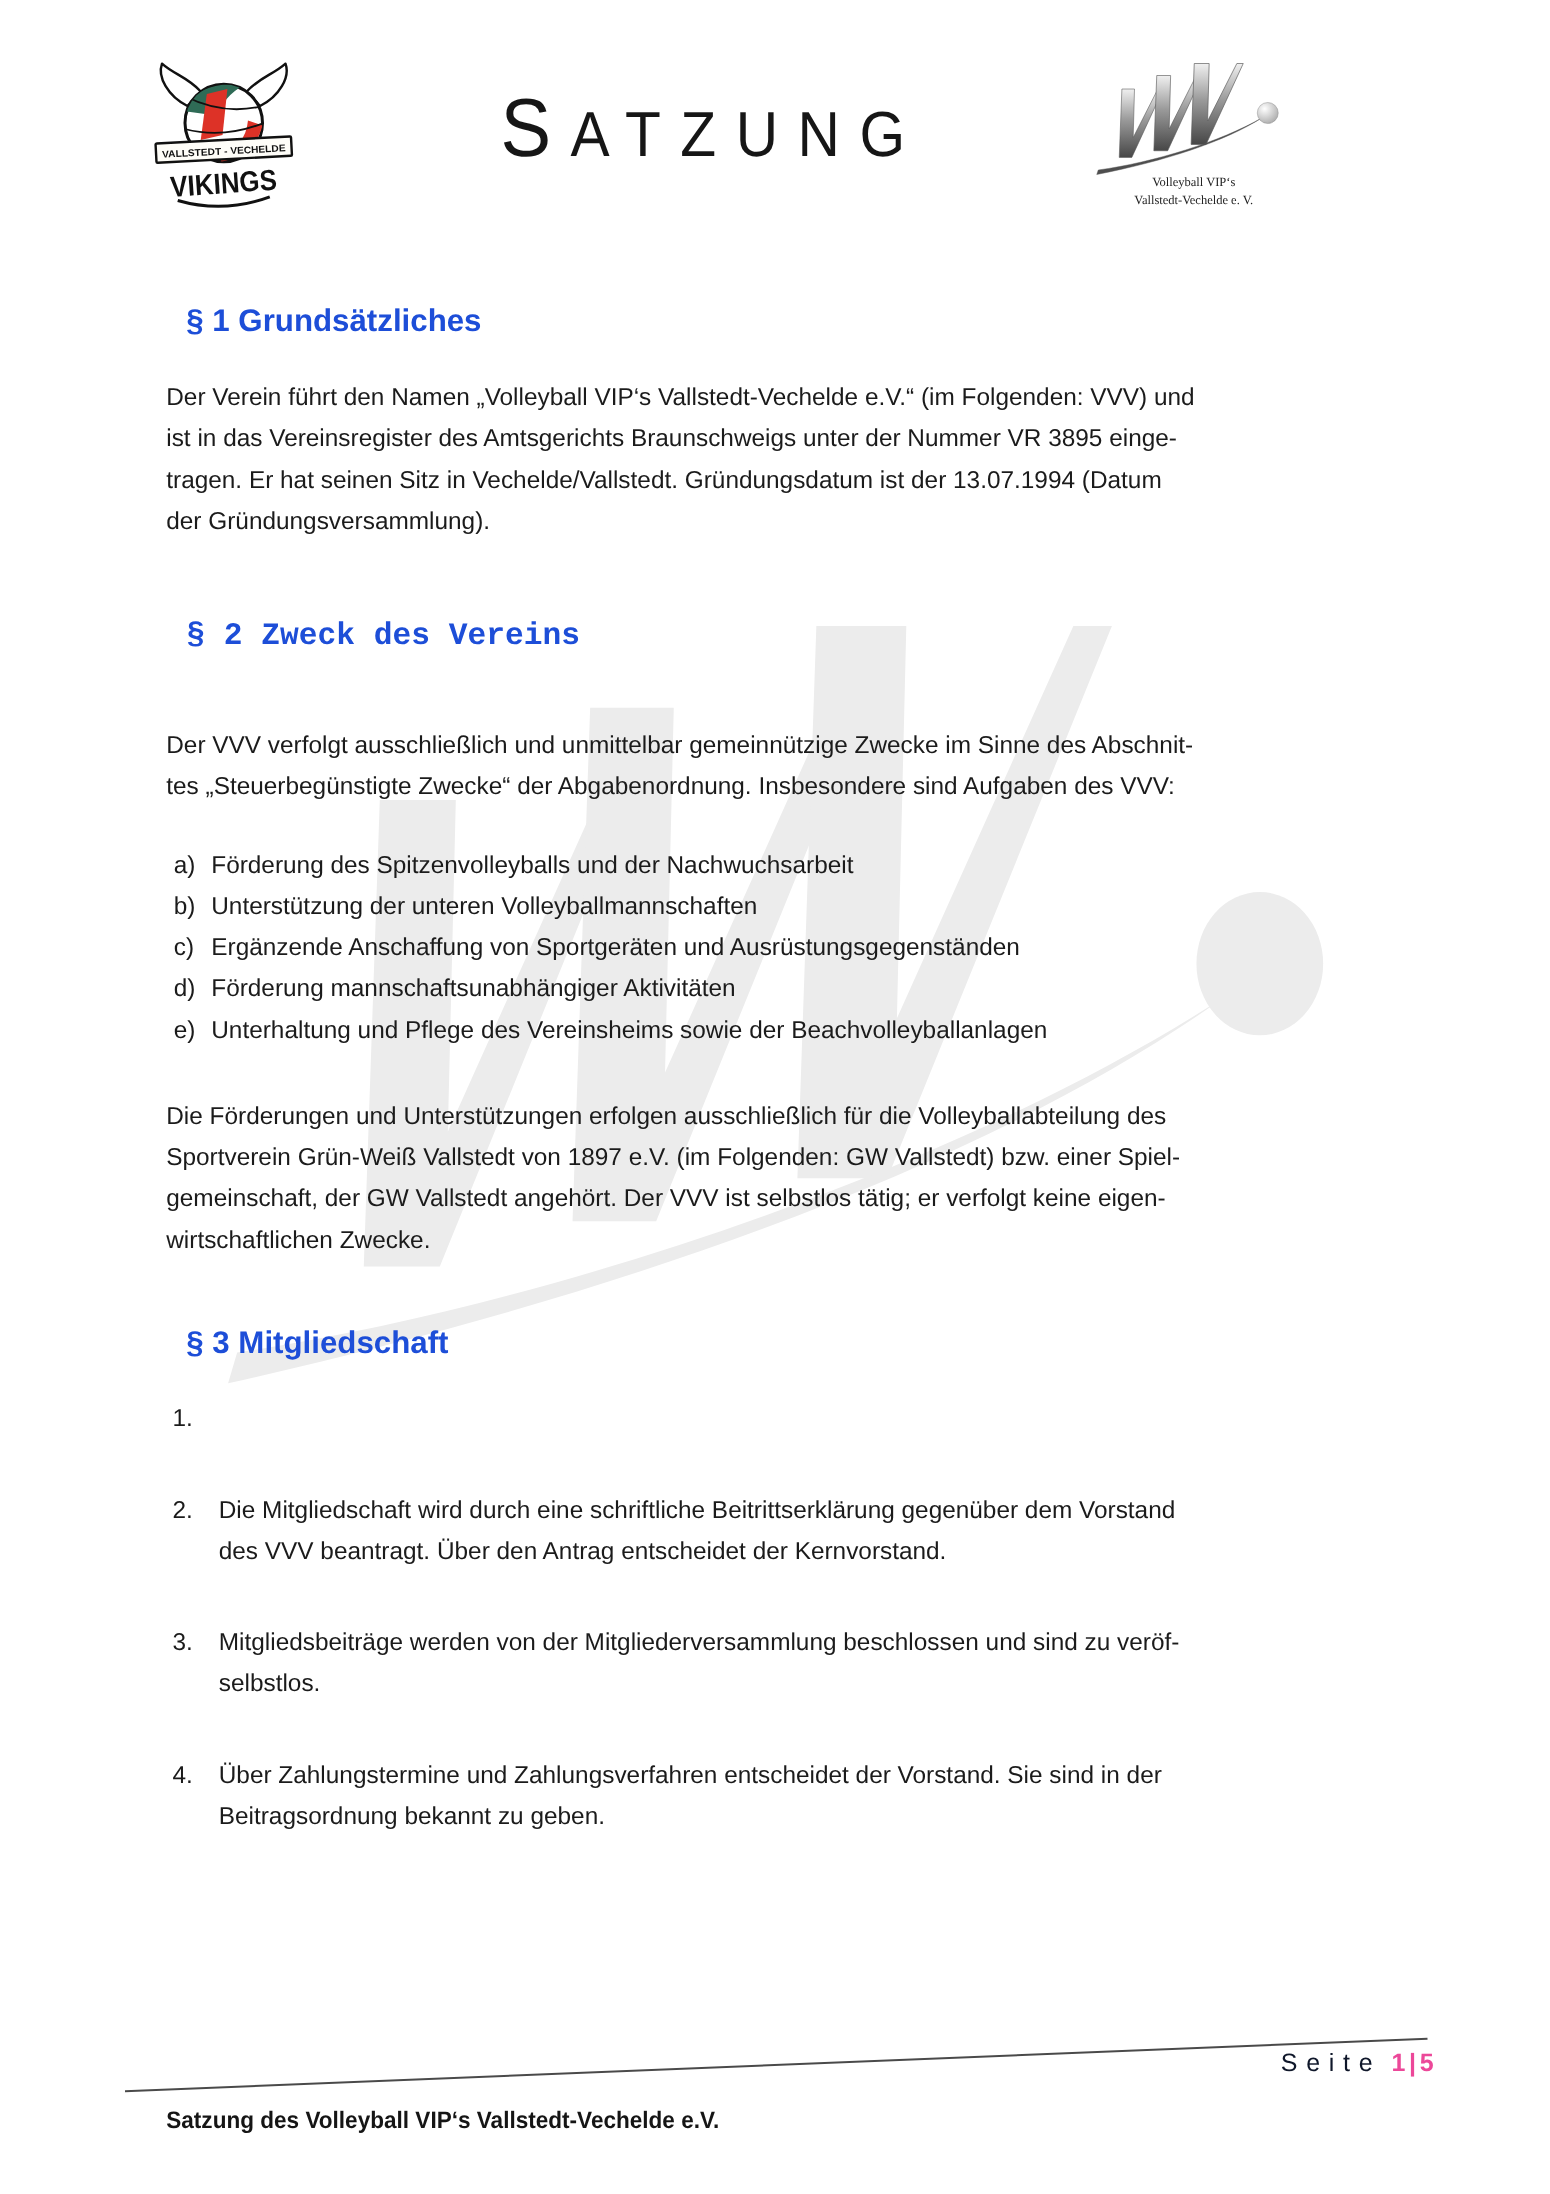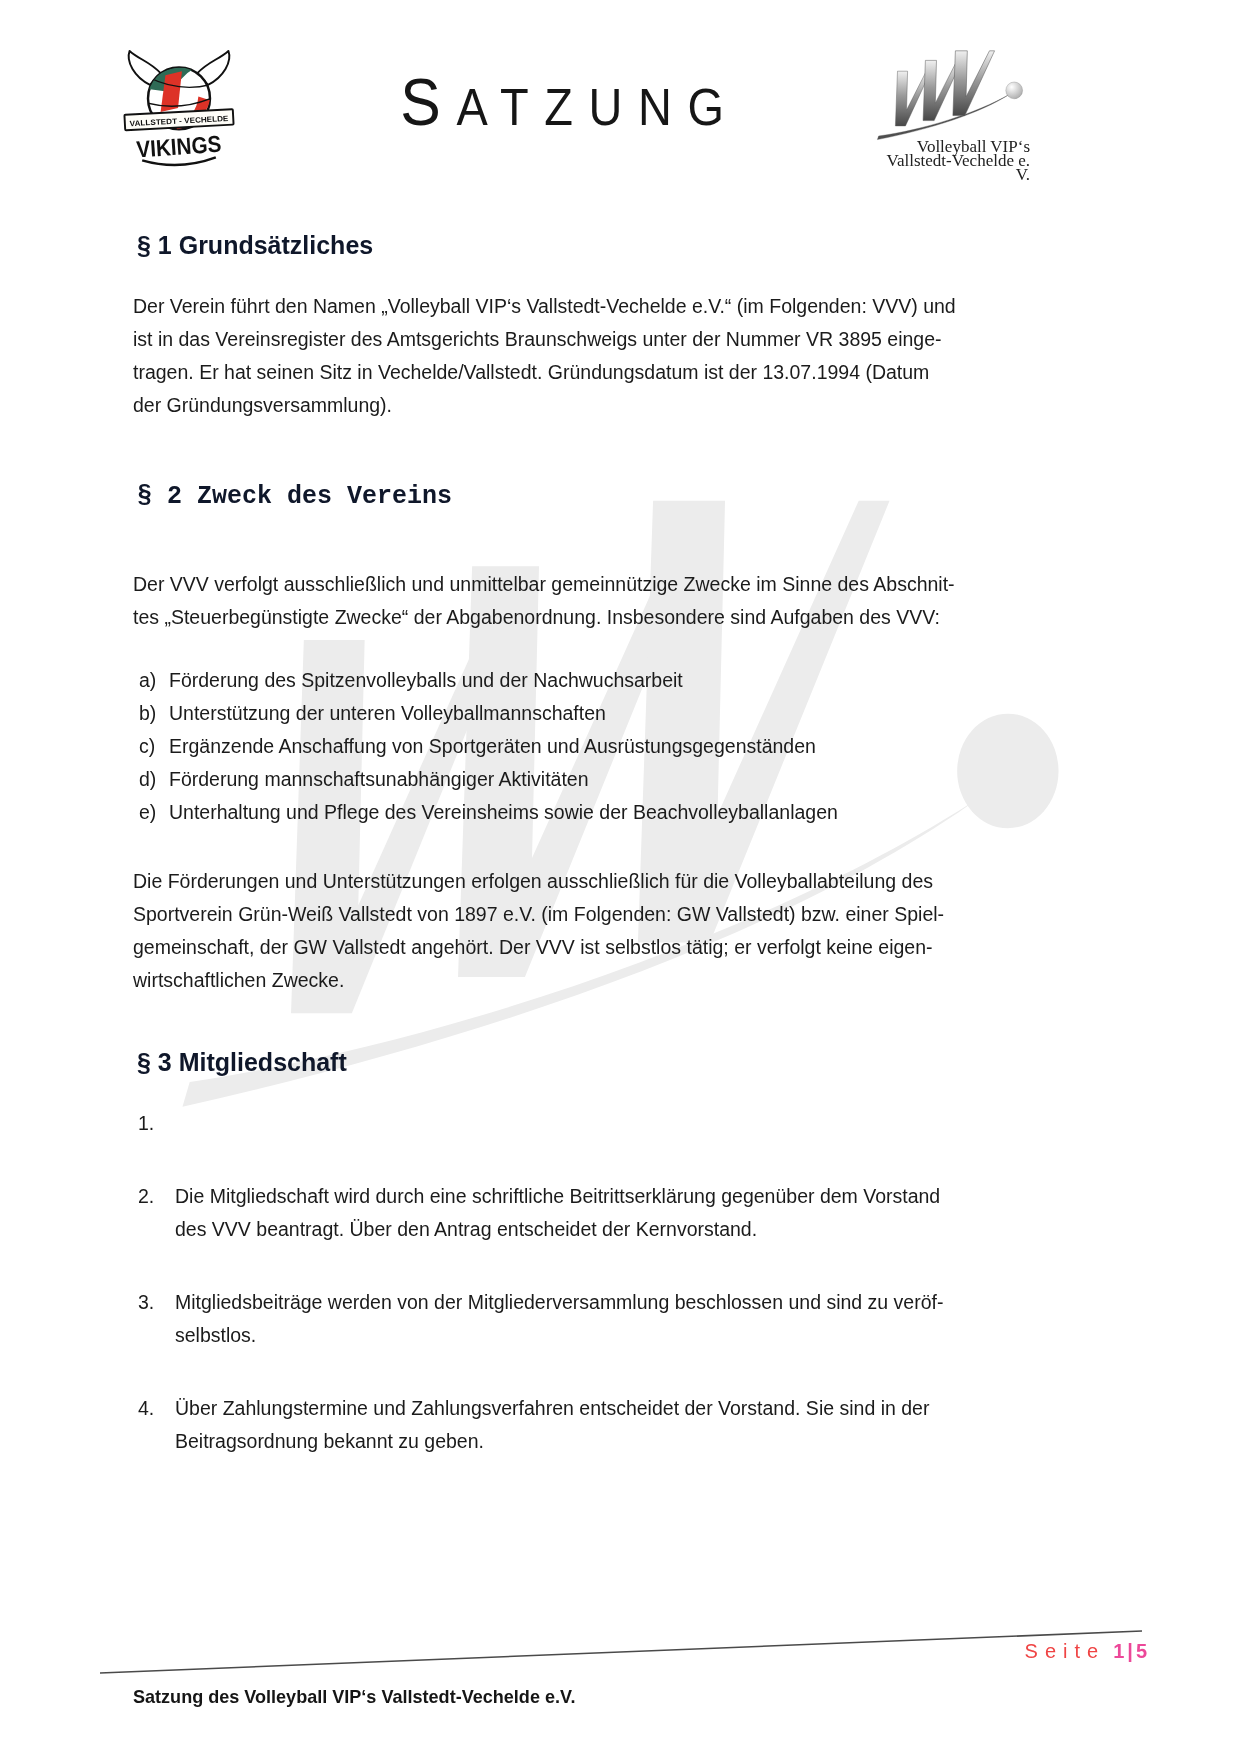--- a/index.html
+++ b/index.html
@@ -16,45 +16,45 @@
   .vikings-logo{position:absolute;left:120px;top:48px;width:118px;height:124px;}
   .title{
     position:absolute;left:570px;top:64px;white-space:nowrap;
     transform:translateX(-50%) scaleX(0.92);transform-origin:center top;
     font-weight:400;color:#161616;
   }
   .title .tS{font-size:66px;letter-spacing:17px;}
   .title .tRest{font-size:51px;letter-spacing:17px;}
   .vvv-logo{position:absolute;left:874px;top:46px;width:152px;height:96px;}
   .vvv-cap{
-    position:absolute;left:880px;top:140px;width:150px;text-align:right;
-    font-family:"Liberation Serif", serif;font-size:17px;line-height:14px;color:#222;
+    position:absolute;left:880px;top:140px;width:150px;text-align:center;
+    font-family:"Liberation Serif", serif;font-size:10px;line-height:14px;color:#222;
   }
 
   
   .watermark{position:absolute;left:168px;top:468px;width:905px;height:655px;z-index:0;}
 
   
   .content{position:absolute;left:133px;top:226px;width:886px;z-index:1;}
-  h2.sec{font-size:25px;font-weight:bold;margin:4px;line-height:30px;color:#0f172a;}
+  h2.sec{font-size:25px;font-weight:bold;margin:16px;line-height:30px;color:#1d4ed8;}
   #h1{margin-bottom:30px;}
   #h2{margin-top:60px;margin-bottom:56px;font-family:Liberation Mono, monospace;}
   #h3{margin-top:50px;margin-bottom:30px;}
   .tl{font-size:19.5px;line-height:33px;white-space:nowrap;}
   .list{margin-top:30px;}
   .lrow{display:flex;line-height:33px;font-size:19.5px;}
   .lmark{width:36px;flex:0 0 36px;padding-left:6px;box-sizing:border-box;}
   .num-item{display:flex;margin-bottom:40px;font-size:19.5px;line-height:33px;}
   .nmark{width:42px;flex:0 0 42px;padding-left:5px;box-sizing:border-box;}
   .outro{margin-top:36px;}
 
   
   .footer-line{position:absolute;left:0;top:1615px;width:1240px;height:70px;z-index:1;}
   .footer-page{position:absolute;top:1640px;right:90px;z-index:1;font-size:20px;white-space:nowrap;}
-  .footer-page .seite{color:#ef4444;letter-spacing:7px;}
+  .footer-page .seite{color:#0f172a;letter-spacing:7px;}
   .footer-page .pnum{color:#ec4899;letter-spacing:3px;margin-left:8px;font-weight:bold;}
   .footer-doc{
     position:absolute;left:133px;top:1686px;z-index:1;
     font-size:19px;font-weight:bold;color:#151515;
     transform:scaleX(0.95);transform-origin:left center;white-space:nowrap;
   }
 </style>
 </head>
 <body>
 

